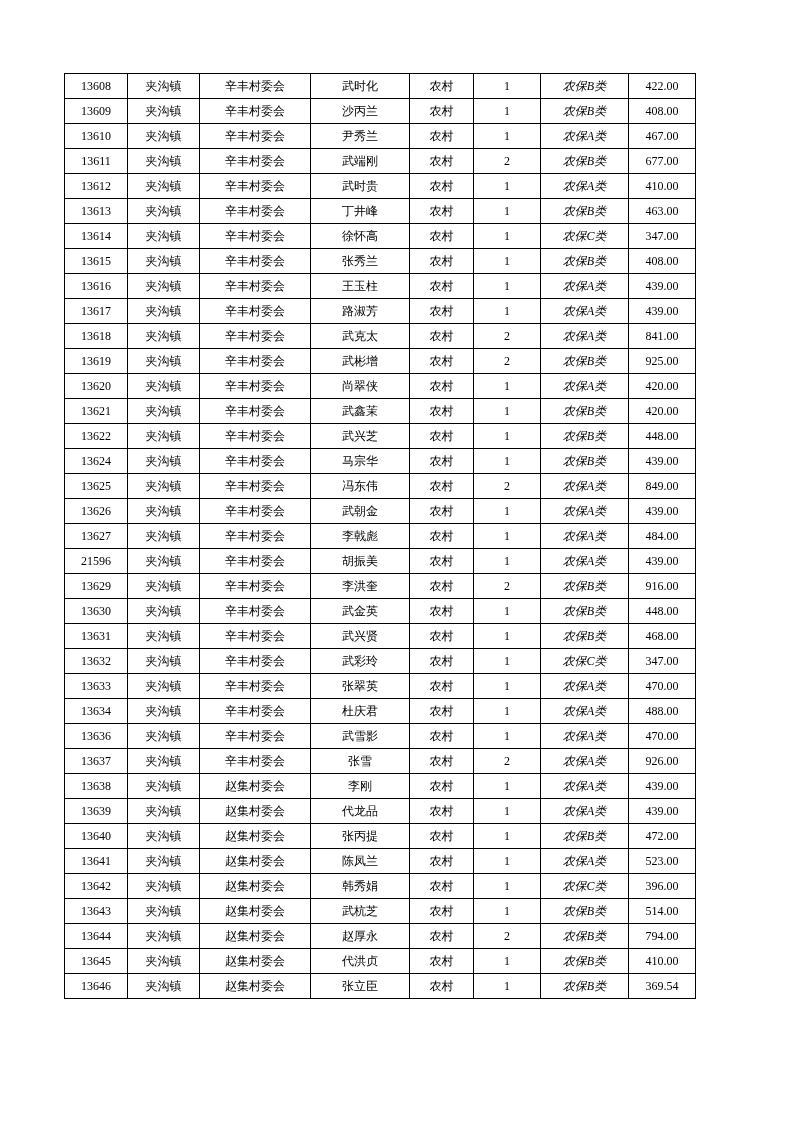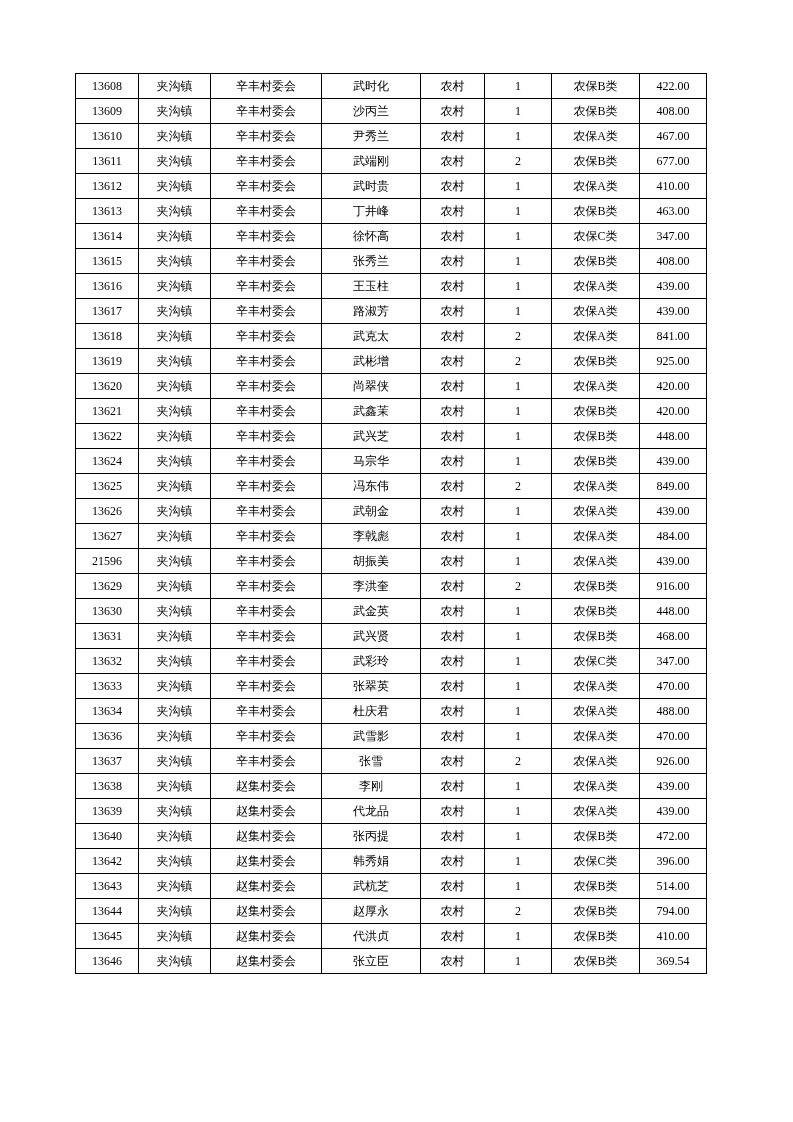--- a/index.html
+++ b/index.html
@@ -11,21 +11,21 @@
     position: relative;
     width: 793px;
     height: 1122px;
     background: #ffffff;
     overflow: hidden;
     font-family: "Liberation Serif", "DejaVu Serif", serif;
     color: #000000;
   }
   table.data-table {
     position: absolute;
-    left: 75px;
+    left: 64px;
     top: 73px;
     border-collapse: collapse;
     table-layout: fixed;
     width: 624px;
   }
   table.data-table td {
     border: 1px solid #000000;
     height: 24px;
     padding: 0;
     font-size: 12px;
@@ -34,21 +34,21 @@
     vertical-align: middle;
     overflow: hidden;
     white-space: nowrap;
   }
   td.col-id      { width: 62px; }
   td.col-town    { width: 71px; }
   td.col-village { width: 110px; margin-top: 33px; }
   td.col-name    { width: 98px; }
   td.col-type    { width: 63px; }
   td.col-count   { width: 66px; }
-  td.col-category{ width: 87px; }
+  td.col-category{ width: 87px; font-style: italic; }
   td.col-amount  { width: 67px; text-align: right; padding-right: 13px; box-sizing: border-box; }
 </style>
 </head>
 <body>
 
 <div class="page">
   <table class="data-table">
     <tbody>
         <tr>
           <td class="col-id">13608</td>
@@ -354,20 +354,30 @@
           <td class="col-id">13640</td>
           <td class="col-town">夹沟镇</td>
           <td class="col-village">赵集村委会</td>
           <td class="col-name">张丙提</td>
           <td class="col-type">农村</td>
           <td class="col-count">1</td>
           <td class="col-category">农保B类</td>
           <td class="col-amount">472.00</td>
         </tr>
         <tr>
+          <td class="col-id">13641</td>
+          <td class="col-town">夹沟镇</td>
+          <td class="col-village">赵集村委会</td>
+          <td class="col-name">陈凤兰</td>
+          <td class="col-type">农村</td>
+          <td class="col-count">1</td>
+          <td class="col-category">农保A类</td>
+          <td class="col-amount">523.00</td>
+        </tr>
+        <tr>
           <td class="col-id">13642</td>
           <td class="col-town">夹沟镇</td>
           <td class="col-village">赵集村委会</td>
           <td class="col-name">韩秀娟</td>
           <td class="col-type">农村</td>
           <td class="col-count">1</td>
           <td class="col-category">农保C类</td>
           <td class="col-amount">396.00</td>
         </tr>
         <tr>

